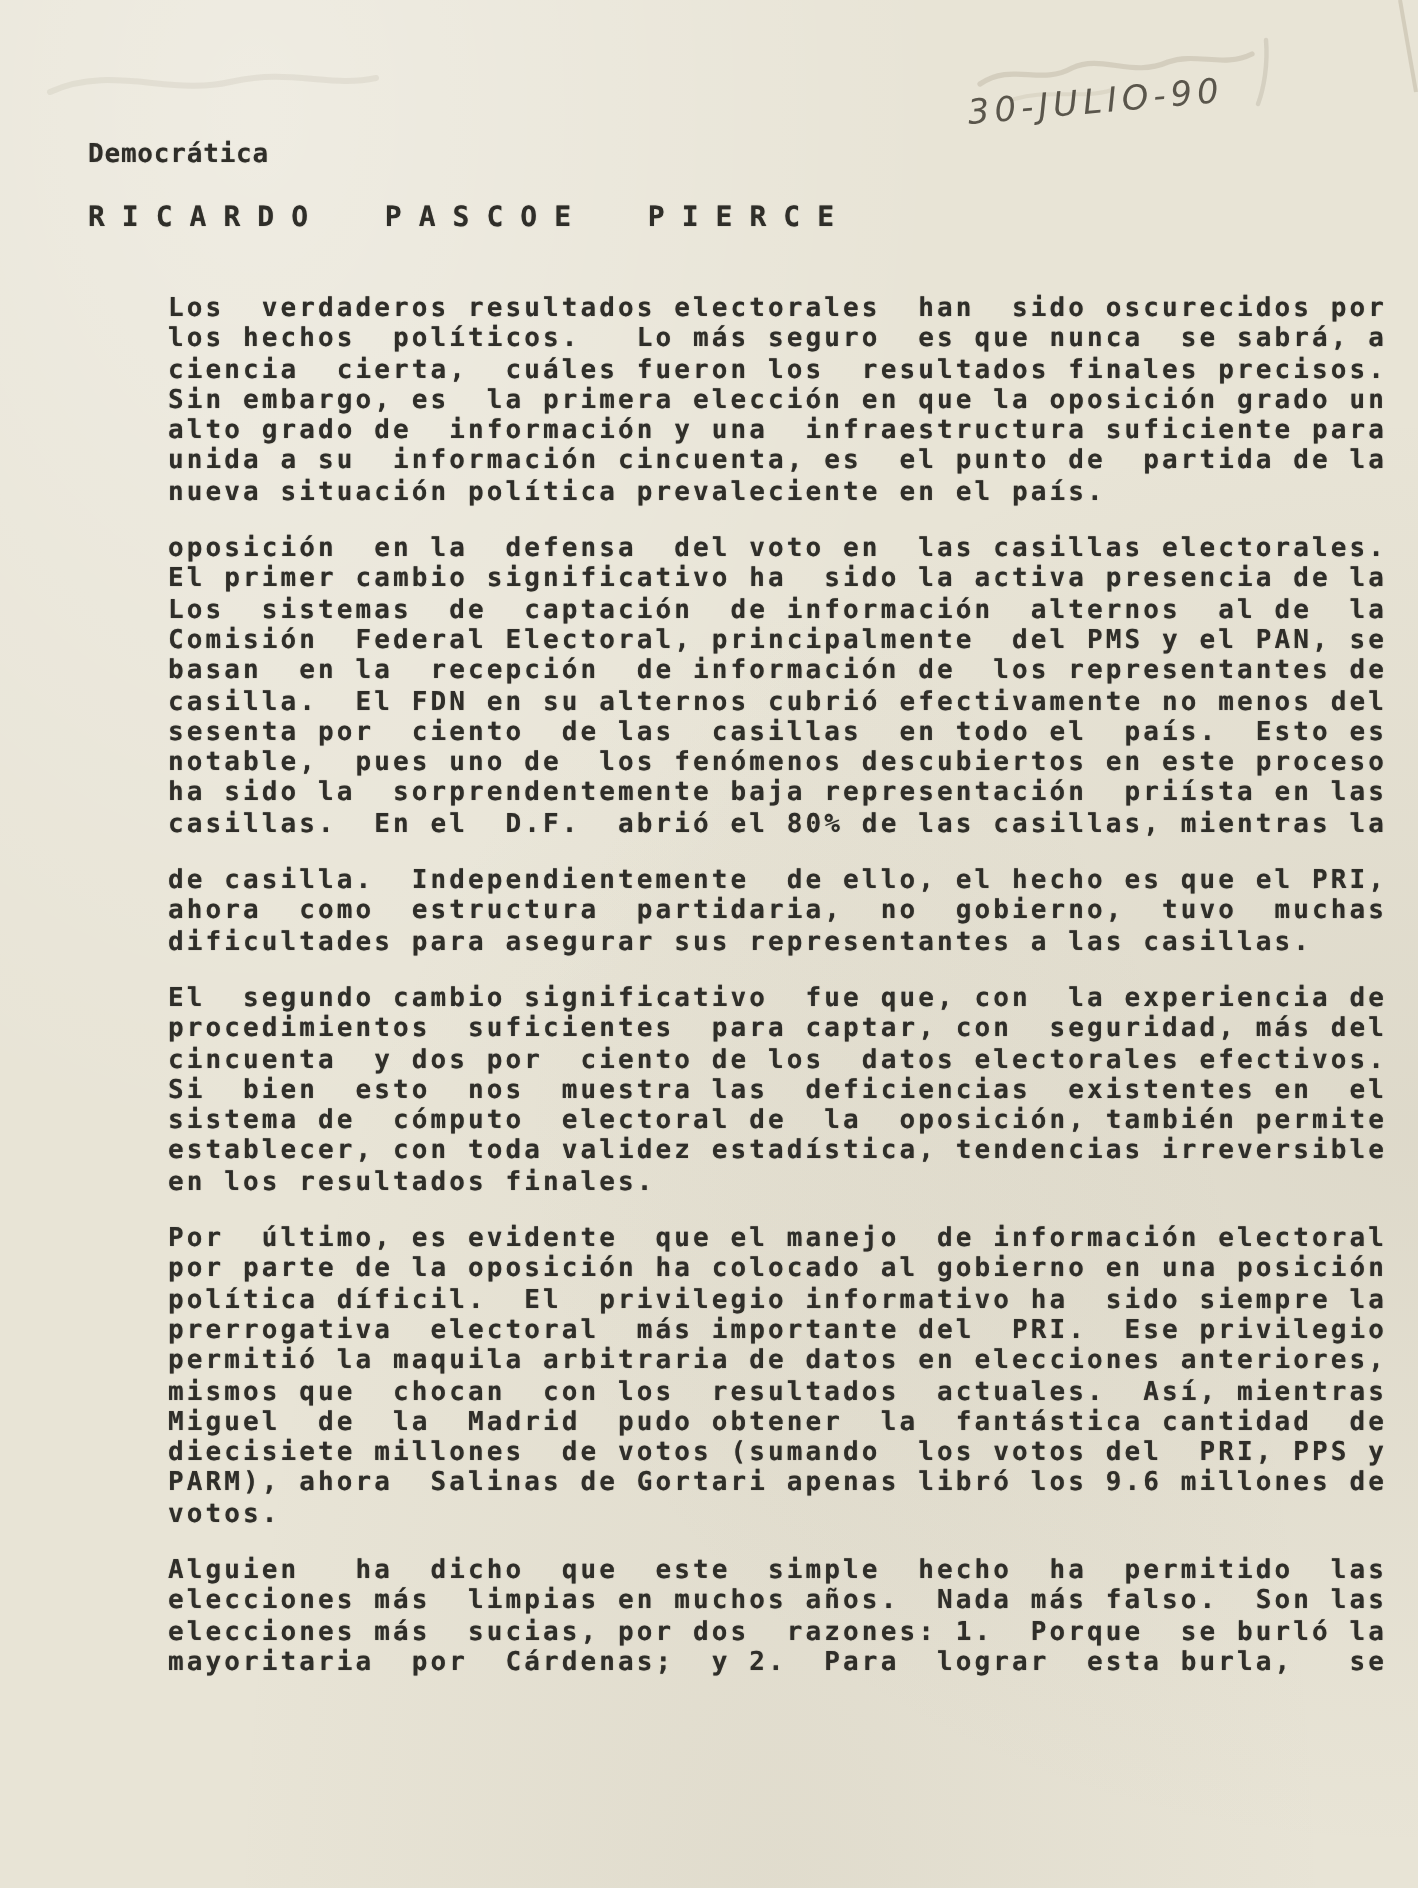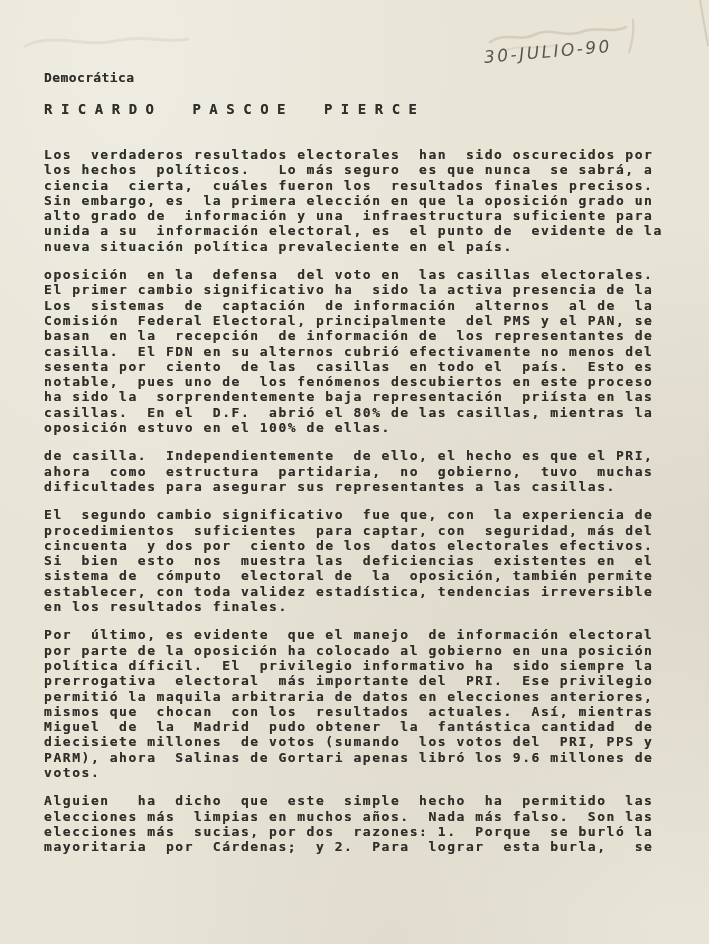--- a/index.html
+++ b/index.html
@@ -42,20 +42,21 @@
     left: 44px;
     top: 147px;
     font-size: 13px;
     letter-spacing: 1.55px;
   }
   .para { margin: 0 0 13px 0; }
   .line {
     white-space: pre;
     line-height: 15.3px;
     height: 15.3px;
+    margin-left: 40px;
   }
   #handwritten-date {
     position: absolute;
     left: 484px;
     top: 47px;
     font-family: "DejaVu Sans", "Liberation Sans", sans-serif;
     font-style: italic;
     font-size: 17px;
     letter-spacing: 2.5px;
     color: #4f4b41;
@@ -89,35 +90,34 @@
 
   <div id="byline" class="typewriter">RICARDO PASCOE PIERCE</div>
 
   <div id="doc-body" class="typewriter">
       <div class="para">
         <div class="line">Los  verdaderos resultados electorales  han  sido oscurecidos por</div>
         <div class="line">los hechos  políticos.   Lo más seguro  es que nunca  se sabrá, a</div>
         <div class="line">ciencia  cierta,  cuáles fueron los  resultados finales precisos.</div>
         <div class="line">Sin embargo, es  la primera elección en que la oposición grado un</div>
         <div class="line">alto grado de  información y una  infraestructura suficiente para</div>
-        <div class="line">unida a su  información electoral, es  el punto de  evidente de la</div>
+        <div class="line">unida a su  información cincuenta, es  el punto de  partida de la</div>
         <div class="line">nueva situación política prevaleciente en el país.</div>
       </div>
       <div class="para">
         <div class="line">oposición  en la  defensa  del voto en  las casillas electorales.</div>
         <div class="line">El primer cambio significativo ha  sido la activa presencia de la</div>
         <div class="line">Los  sistemas  de  captación  de información  alternos  al de  la</div>
         <div class="line">Comisión  Federal Electoral, principalmente  del PMS y el PAN, se</div>
         <div class="line">basan  en la  recepción  de información de  los representantes de</div>
         <div class="line">casilla.  El FDN en su alternos cubrió efectivamente no menos del</div>
         <div class="line">sesenta por  ciento  de las  casillas  en todo el  país.  Esto es</div>
         <div class="line">notable,  pues uno de  los fenómenos descubiertos en este proceso</div>
         <div class="line">ha sido la  sorprendentemente baja representación  priísta en las</div>
         <div class="line">casillas.  En el  D.F.  abrió el 80% de las casillas, mientras la</div>
-        <div class="line">oposición estuvo en el 100% de ellas.</div>
       </div>
       <div class="para">
         <div class="line">de casilla.  Independientemente  de ello, el hecho es que el PRI,</div>
         <div class="line">ahora  como  estructura  partidaria,  no  gobierno,  tuvo  muchas</div>
         <div class="line">dificultades para asegurar sus representantes a las casillas.</div>
       </div>
       <div class="para">
         <div class="line">El  segundo cambio significativo  fue que, con  la experiencia de</div>
         <div class="line">procedimientos  suficientes  para captar, con  seguridad, más del</div>
         <div class="line">cincuenta  y dos por  ciento de los  datos electorales efectivos.</div>

